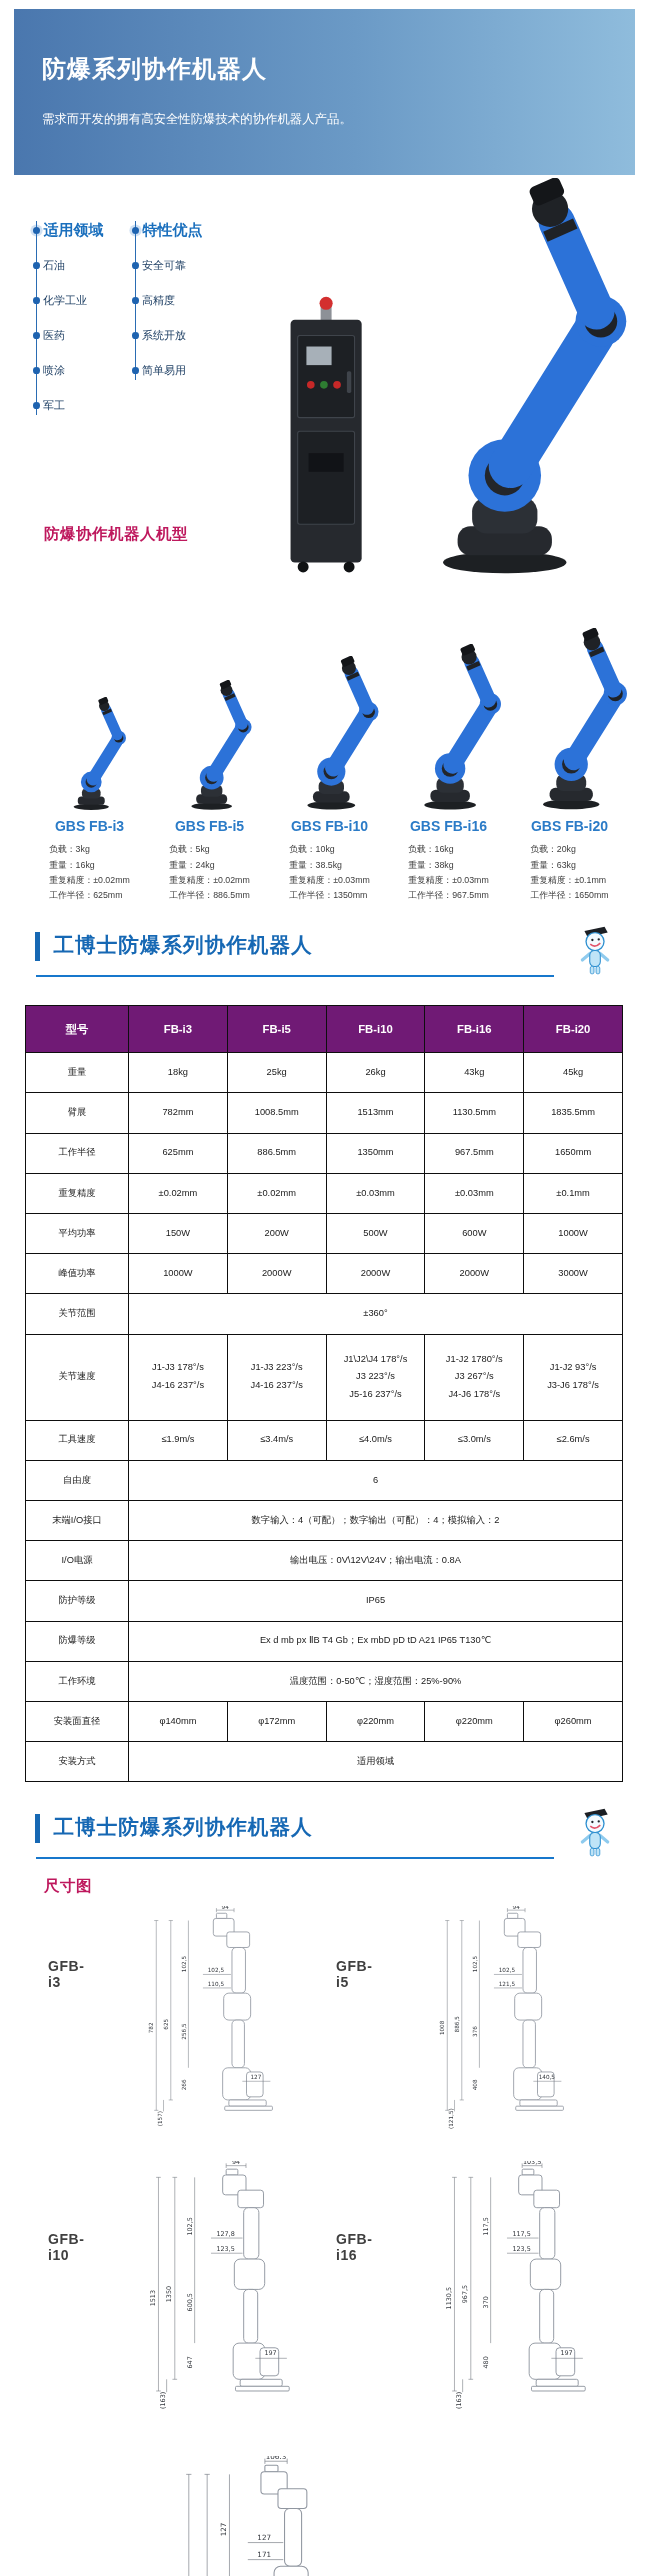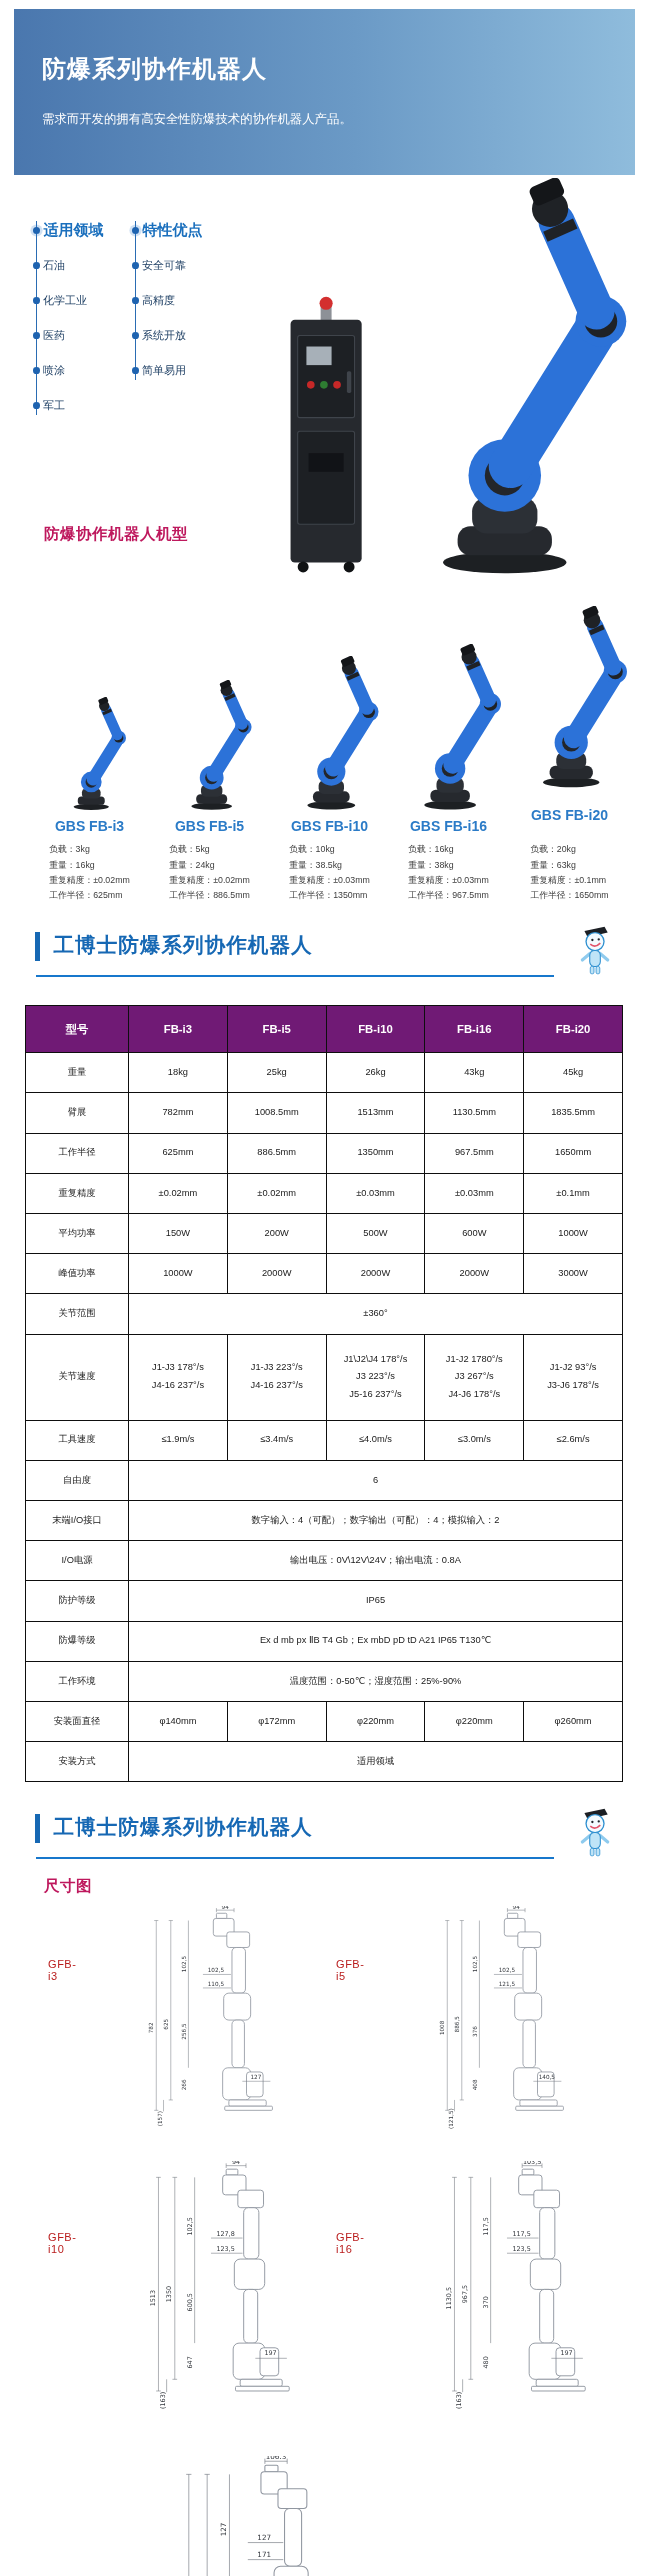--- a/index.html
+++ b/index.html
@@ -45,36 +45,36 @@
   #sec2{top:1812px;}
 
   
   #models-row{left:0;top:510px;width:649px;height:397px;}
   .model-col{position:absolute;bottom:4.1px;width:117px;display:flex;flex-direction:column;align-items:center;}
   .model-col .robot{display:block;margin:0 0 7.2px 4.1px;}
   .model-col.c1{left:31px;}  .model-col.c1 .robot{height:114px;}
   .model-col.c2{left:151px;} .model-col.c2 .robot{height:131px;}
   .model-col.c3{left:271px;} .model-col.c3 .robot{height:155px;}
   .model-col.c4{left:390px;} .model-col.c4 .robot{height:167px;}
-  .model-col.c5{left:511px;gap:11px;} .model-col.c5 .robot{height:183px;}
+  .model-col.c5{left:511px;} .model-col.c5 .robot{height:183px;}
   .model-name{font-size:14px;font-weight:bold;color:#2b7bc7;margin-bottom:8.2px;white-space:nowrap;}
   .model-specs .spec-line{font-size:8.8px;color:#3d3d3d;line-height:1.72;white-space:nowrap;}
 
   
   #spec-table{position:absolute;left:25px;top:1005px;width:598px;border-collapse:collapse;border:1.5px solid #0e0e0e;table-layout:fixed;}
   #spec-table th,#spec-table td{border:1px solid #0e0e0e;text-align:center;vertical-align:middle;padding:2.1px 3.1px;}
   #spec-table th{background:#701a75;color:#ffffff;font-size:11.3px;font-weight:bold;height:42px;}
   #spec-table td{font-size:9.3px;color:#1a1a1a;height:35px;white-space:pre-line;line-height:1.9;}
   #spec-table td.label-cell{font-size:9.3px;}
   #spec-table tr.tall td{height:81px;}
   #spec-table col.c0{width:103px;}
 
   
   .diag-block{position:absolute;}
-  .diag-name{position:absolute;left:4.1px;font-size:11px;font-weight:400;color:#b91c1c;letter-spacing:0.5px;}
+  .diag-name{position:absolute;left:4.1px;font-size:14px;font-weight:700;color:#404040;letter-spacing:0.5px;}
   .diag-art{position:absolute;top:0;}
   #diag1{left:44px;top:1906px;} #diag1 .diag-name{top:52px;} #diag1 .diag-art{left:95px;width:159px;height:223px;}
   #diag2{left:332px;top:1906px;} #diag2 .diag-name{top:52px;} #diag2 .diag-art{left:98px;width:159px;height:223px;}
   #diag3{left:44px;top:2161px;} #diag3 .diag-name{top:70px;} #diag3 .diag-art{left:95px;width:179px;height:251px;}
   #diag4{left:332px;top:2161px;} #diag4 .diag-name{top:70px;} #diag4 .diag-art{left:103px;width:179px;height:251px;}
   #diag5{left:44px;top:2456px;} #diag5 .diag-art{left:123px;width:201px;height:282px;}
 </style>
 </head>
 <body>
 

